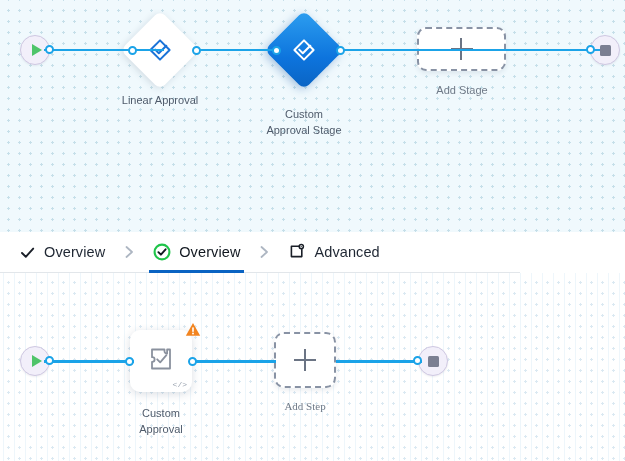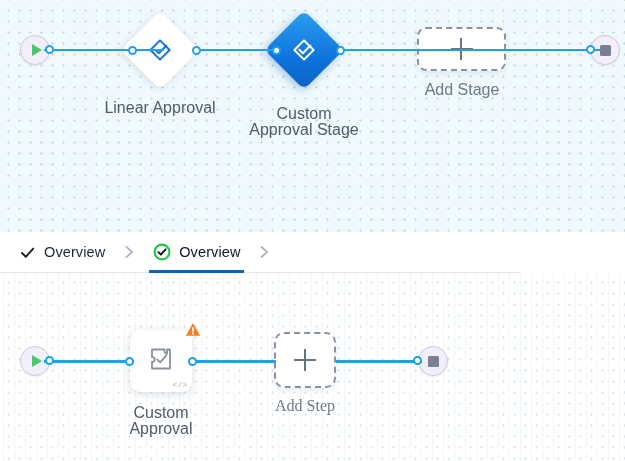--- a/index.html
+++ b/index.html
@@ -240,21 +240,21 @@
     font-size: 8px;
     color: #9aa3b0;
     font-family: "Liberation Mono", monospace;
     line-height: 1;
   }
 
   
   .caption {
     position: absolute;
     text-align: center;
-    font-size: 16px;
+    font-size: 11px;
     line-height: 16px;
     color: #4f5b6b;
     white-space: pre-line;
   }
 
   .caption.muted { color: #6f7a88; }
 </style>
 </head>
 <body>
 
@@ -281,21 +281,21 @@
             <g fill="none" stroke="#1a73d8" stroke-width="2" stroke-linecap="round" stroke-linejoin="round">
               <path d="M13 3.4 L22.6 13 L13 22.6 L3.4 13 Z"></path>
               <path d="M8.2 12.6 L11.8 16.2 L19.3 8.7"></path>
             </g>
           </svg>
         </span>
       </div>
       <div class="port" style="left:-4px; top:23.5px;"></div>
       <div class="port" style="left:60px; top:23.5px;"></div>
     </div>
-    <div class="caption" style="left:85px; top:100px; width:150px;">Linear Approval</div>
+    <div class="caption" style="left:85px; top:92px; width:150px;">Linear Approval</div>
 
     <div class="diamond-wrap" style="left:276px; top:22px;">
       <div class="diamond selected">
         <span class="diamond-glyph">
           <svg width="26" height="26" viewBox="0 0 26 26">
             <g fill="none" stroke="#ffffff" stroke-width="2" stroke-linecap="round" stroke-linejoin="round">
               <path d="M13 3.4 L22.6 13 L13 22.6 L3.4 13 Z"></path>
               <path d="M8.2 12.6 L11.8 16.2 L19.3 8.7"></path>
             </g>
           </svg>
@@ -349,20 +349,30 @@
       </span>
       <span class="tab-label">Overview</span>
     </div>
 
     <span class="tab-sep">
       <svg width="14" height="16" viewBox="0 0 14 16">
         <path d="M4.5 3 L10 8 L4.5 13" fill="none" stroke="#adb6c2" stroke-width="1.8" stroke-linecap="round" stroke-linejoin="round"></path>
       </svg>
     </span>
 
+    <div class="tab">
+      <span class="tab-icon">
+        <svg width="18" height="18" viewBox="0 0 18 18">
+          <path d="M11.6 3.2 H3.4 V13.6 H13.8 V6.5" fill="none" stroke="#1a1f28" stroke-width="1.6" stroke-linecap="round" stroke-linejoin="round"></path>
+          <circle cx="13.3" cy="3.6" r="2.1" fill="none" stroke="#1a1f28" stroke-width="1.5"></circle>
+          <circle cx="13.3" cy="3.6" r="0.55" fill="#1a1f28"></circle>
+        </svg>
+      </span>
+      <span class="tab-label">Advanced</span>
+    </div>
 
   </div>
 
   <div class="step-canvas">
 
     <div class="edge" style="left:44px; top:87px; width:90px;"></div>
     <div class="edge" style="left:196px; top:87px; width:80px;"></div>
     <div class="edge" style="left:336px; top:87px; width:86px;"></div>
 
     <div class="node" style="left:20px; top:73px;">

